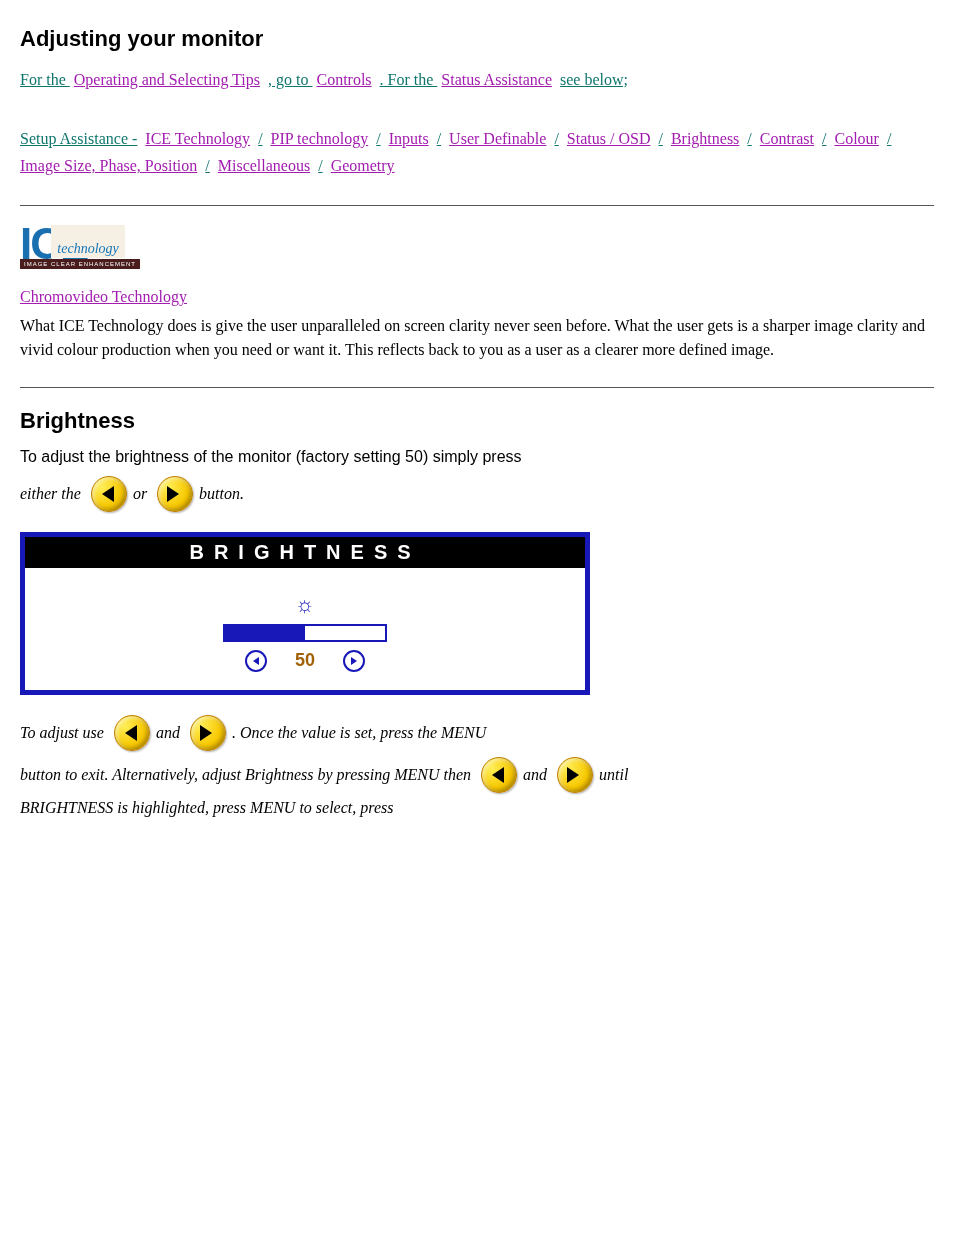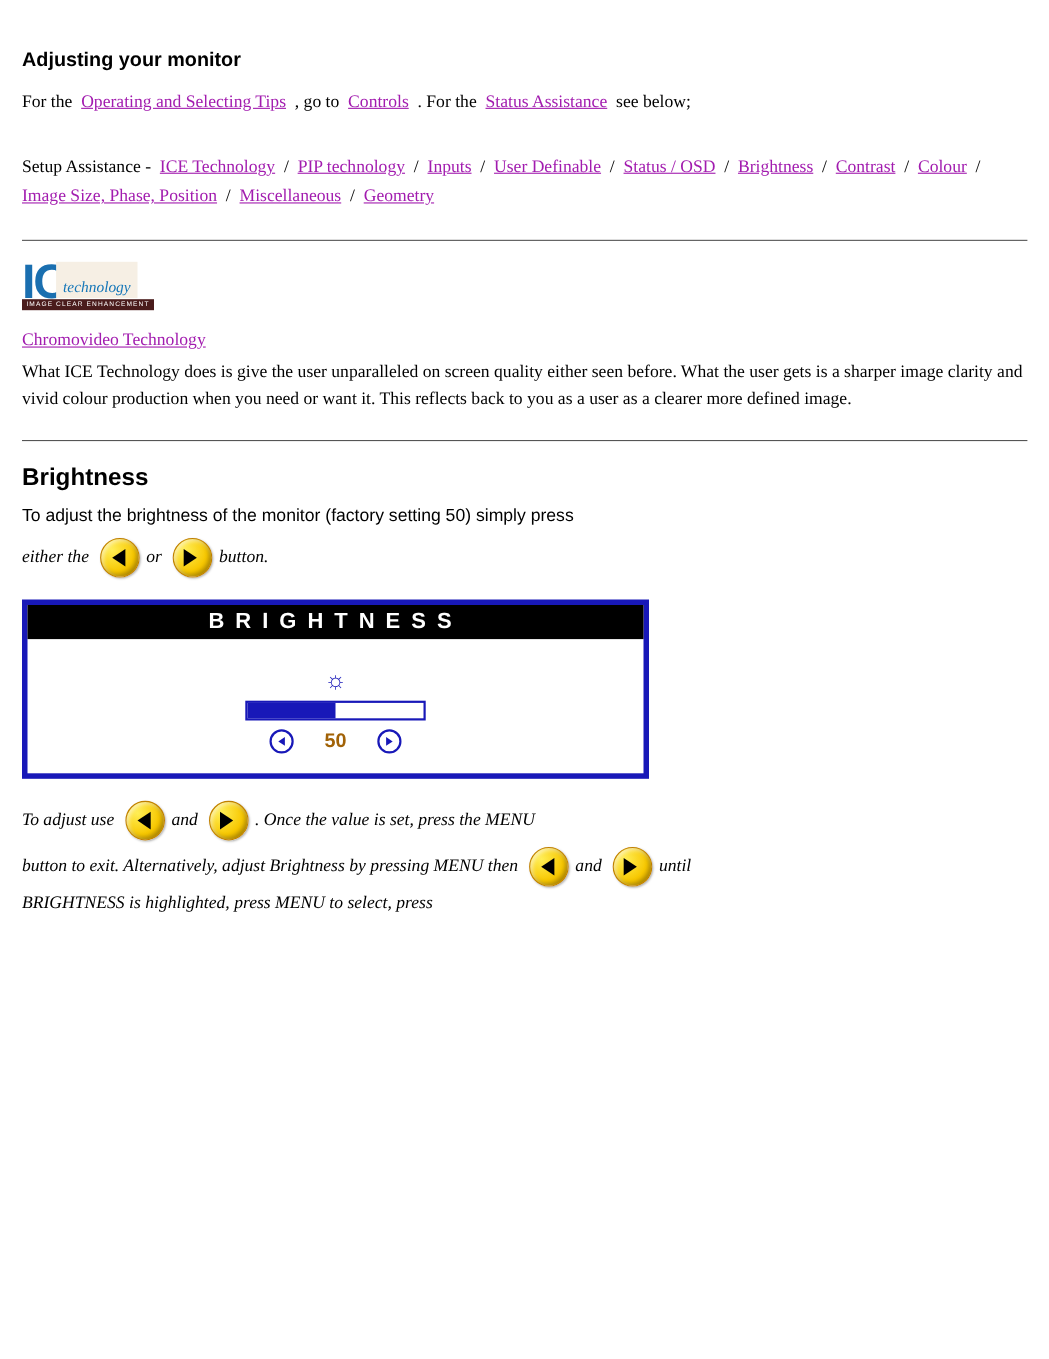--- a/index.html
+++ b/index.html
@@ -4,21 +4,21 @@
 <style>
   body {
     margin: 0;
     padding: 20px;
     font-family: "Times New Roman", Times, serif;
     font-size: 16px;
     color: #000;
     background: #fff;
     width: 914px;
   }
-  .plain { color: #000000; }
+  .plain { color: #0f766e; text-decoration: underline; }
   .link {
     color: #a21caf;
     text-decoration: underline;
     cursor: pointer;
   }
   .flow { line-height: 1.7; }
   .flow span { margin-right: 4px; }
   hr.sep {
     border: none;
     border-top: 1px solid #555;
@@ -56,23 +56,23 @@
     font-size: 6px;
     letter-spacing: 1px;
     padding: 2px 4px;
     text-align: center;
     margin-top: -4px;
   }
   .chromo { margin-top: 18px; }
   .chromo-text { margin-top: 8px; line-height: 1.5; }
   .section-title {
     font-family: Arial, sans-serif;
-    font-size: 18px;
+    font-size: 22px;
     font-weight: bold;
-    margin: 24px 0 14px 0;
+    margin: 6px 0 14px 0;
   }
   .sub-title {
     font-family: Arial, sans-serif;
     font-size: 22px;
     font-weight: bold;
     margin: 20px 0 10px 0;
   }
   .arrow-btn {
     display: inline-flex;
     align-items: center;
@@ -230,21 +230,21 @@
       <span class="tech">technology</span>
     </div>
     <div class="subbar">IMAGE CLEAR ENHANCEMENT</div>
   </div>
 </div>
 
 <div class="chromo">
   <span class="link">Chromovideo Technology</span>
 </div>
 
-<div class="chromo-text">What ICE Technology does is give the user unparalleled on screen quality either seen before. What the user gets is a sharper image clarity and vivid colour production when you need or want it. This reflects back to you as a user as a clearer more defined image.</div>
+<div class="chromo-text">What ICE Technology does is give the user unparalleled on screen clarity never seen before. What the user gets is a sharper image clarity and vivid colour production when you need or want it. This reflects back to you as a user as a clearer more defined image.</div>
 
 <hr class="sep">
 
 <div class="sub-title">Brightness</div>
 
 <div class="instr">To adjust the brightness of the monitor (factory setting 50) simply press</div>
 
 <div class="instr-row">
   <span class="txt">either the</span>
   <span class="arrow-btn">

